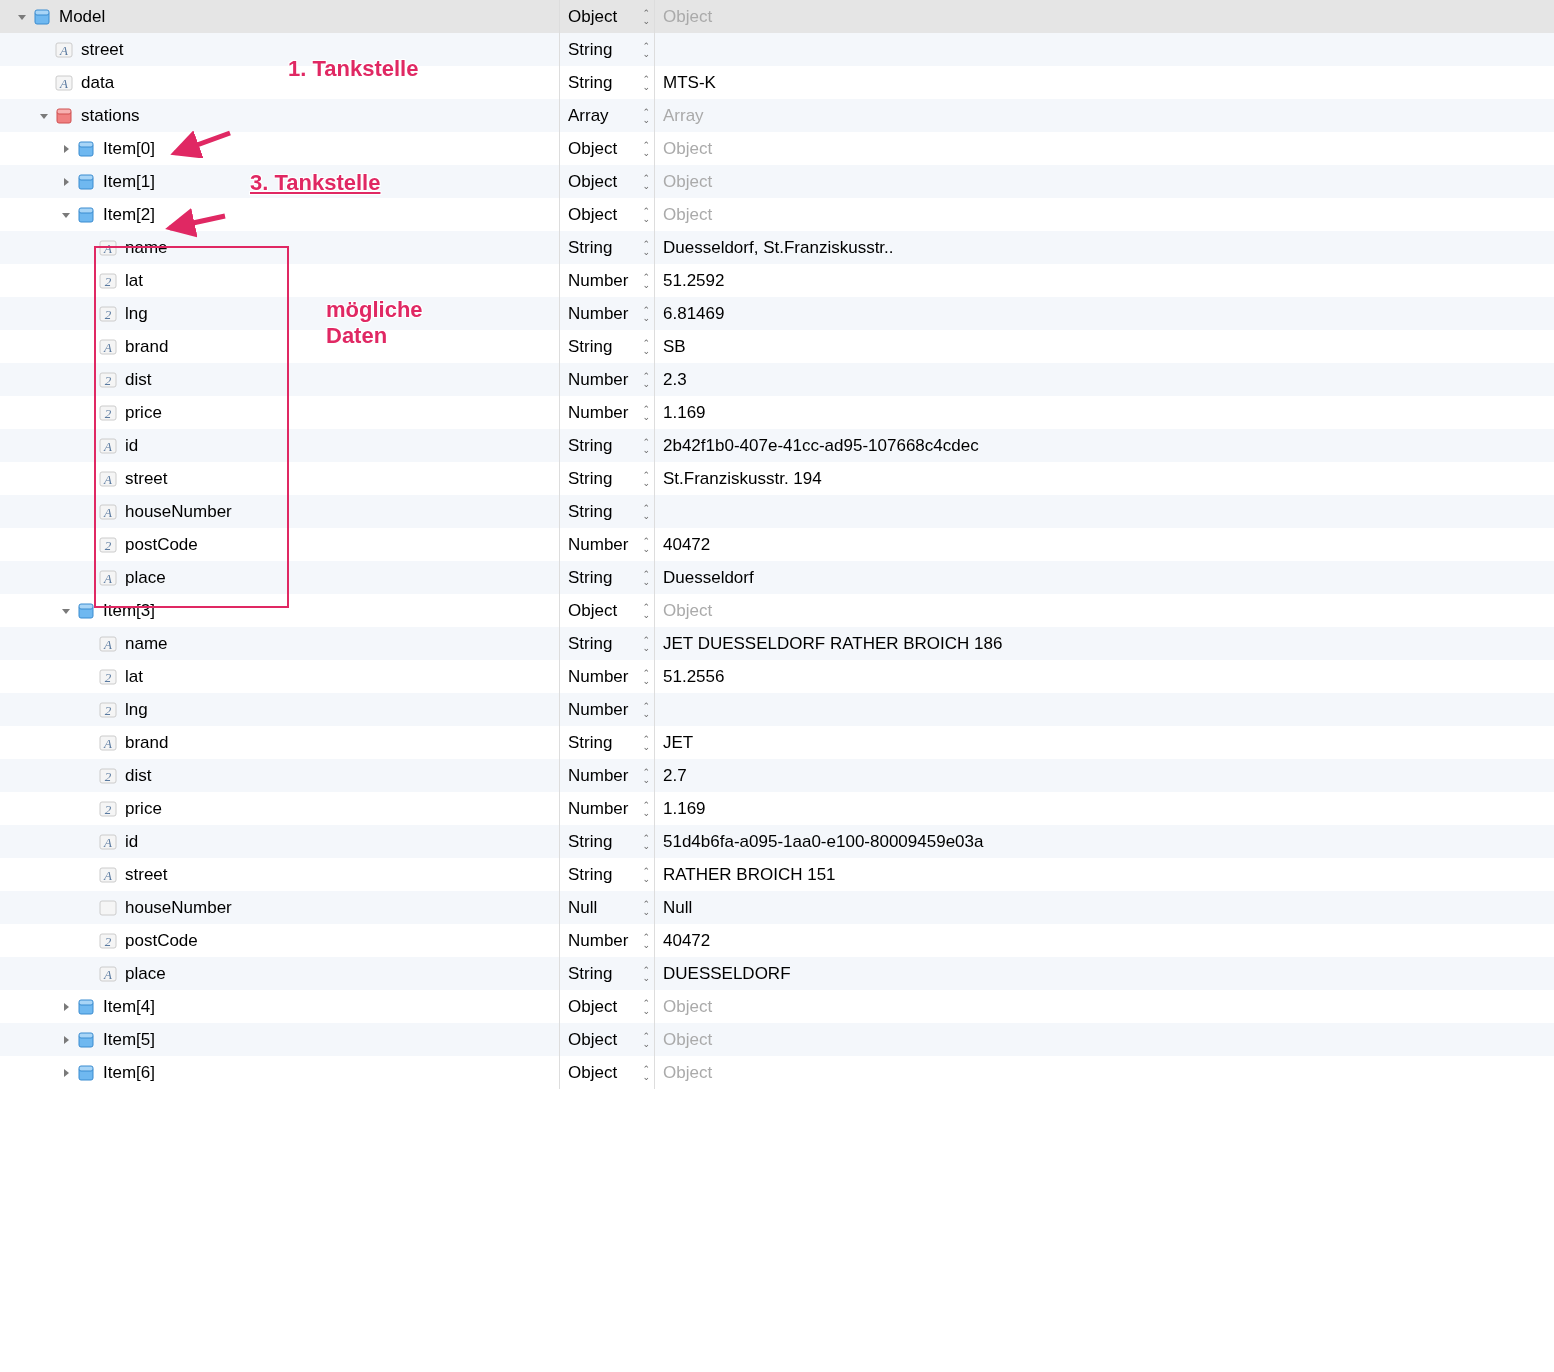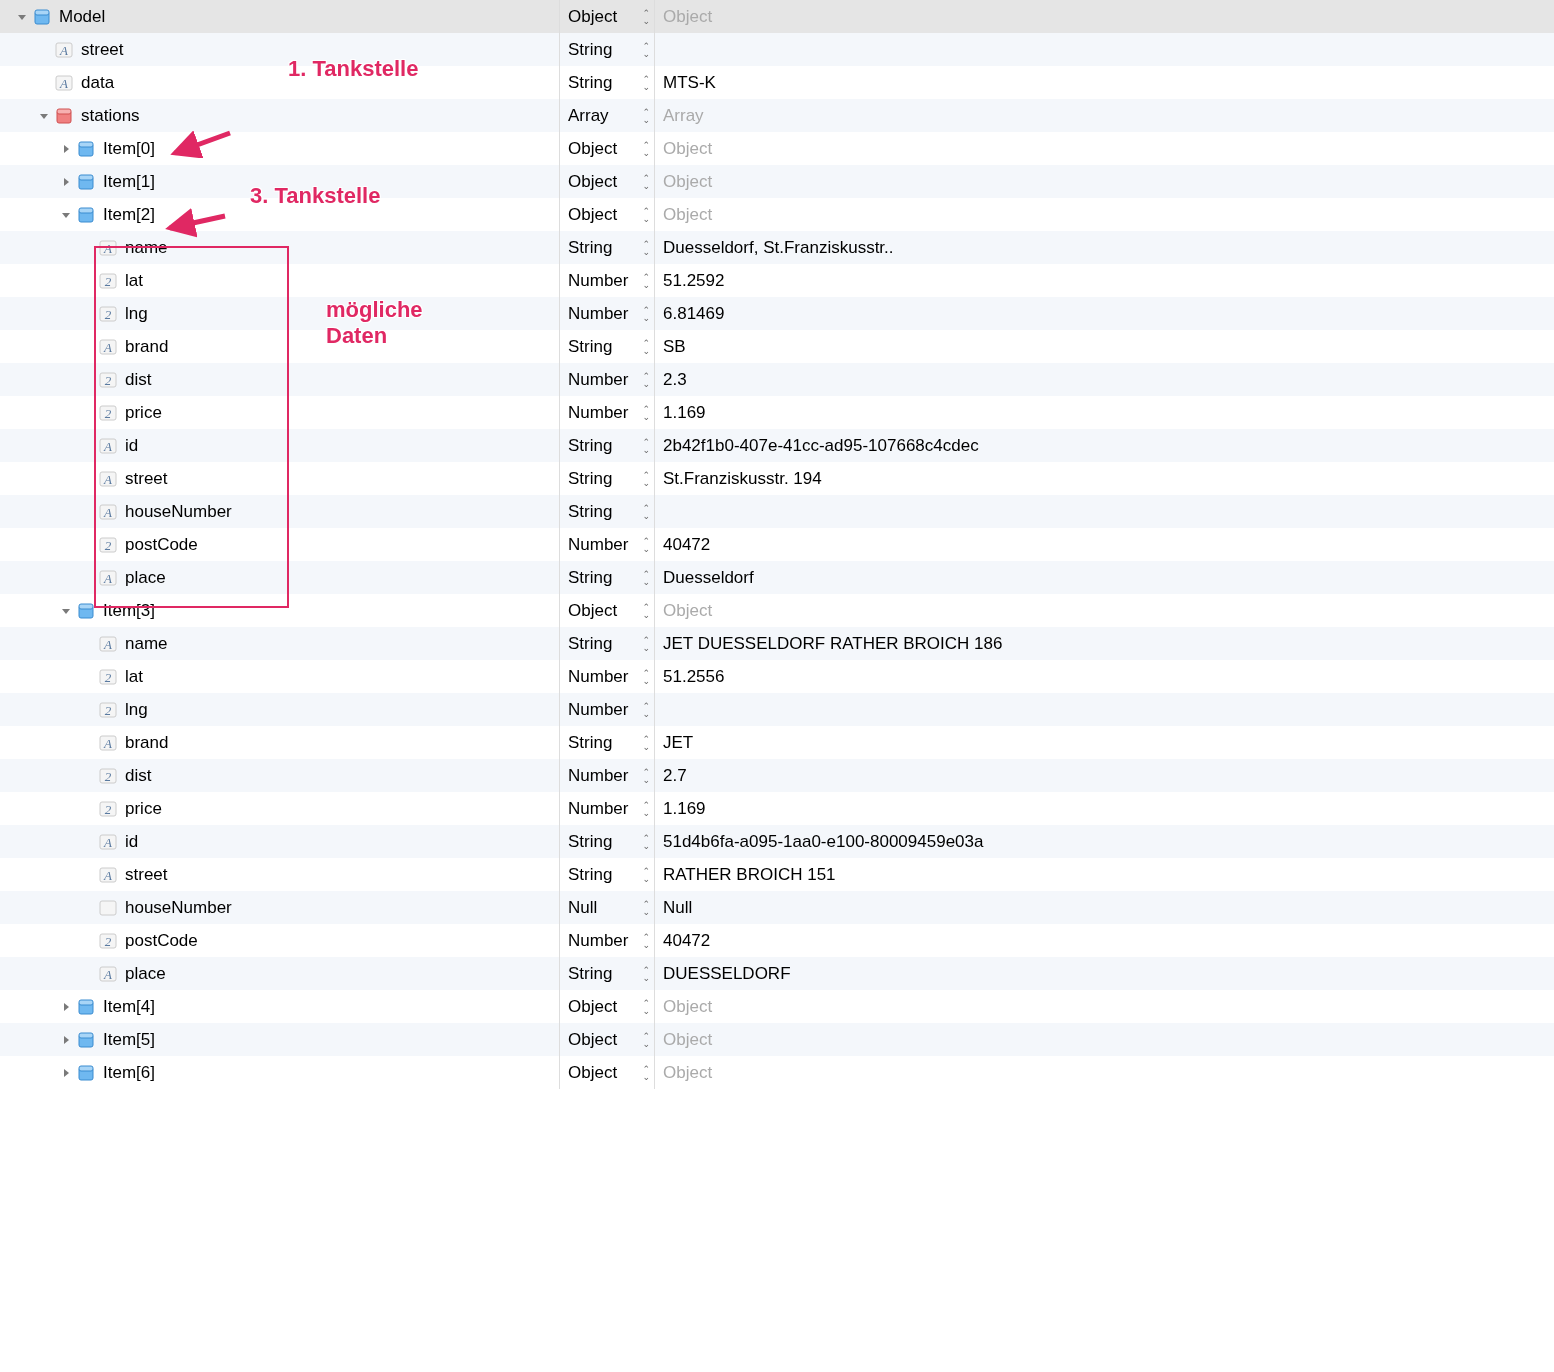--- a/index.html
+++ b/index.html
@@ -760,21 +760,21 @@
           <span class="stepper">
             <span>⌃</span>
             <span>⌄</span>
           </span>
         </div>
         <div class="cell-val placeholder">Object</div>
       </div>
     </div>
 
 <div class="annot" style="left:240px; top:56px;margin-left:48px;">1. Tankstelle</div>
-<div class="annot" style="left:250px; top:183px;">3. Tankstelle</div>
+<div class="annot" style="left:250px; top:170px;text-decoration:underline;">3. Tankstelle</div>
 <div class="annot" style="left:326px; top:297px;">
   <span>mögliche</span><br>
   <span>Daten</span>
 </div>
 
 <div class="arrow" style="left:165px; top:128px;">
   <svg viewBox="0 0 70 30">
         <defs>
           <marker id="ah1" markerWidth="6" markerHeight="6" refX="5" refY="3" orient="auto">
             <path d="M0,0 L6,3 L0,6 Z" fill="#e02863"></path>

